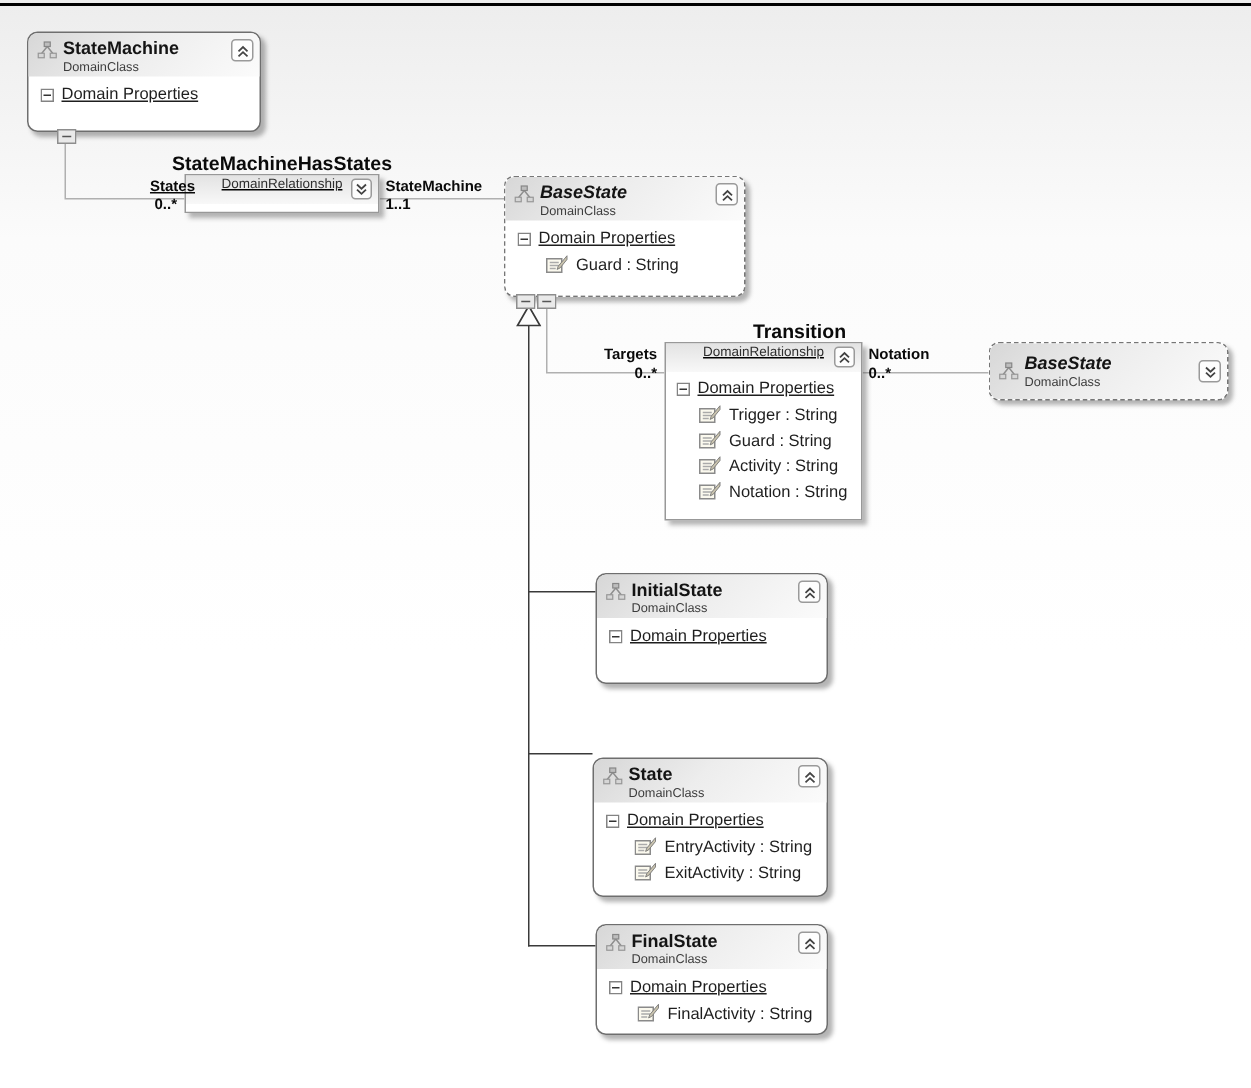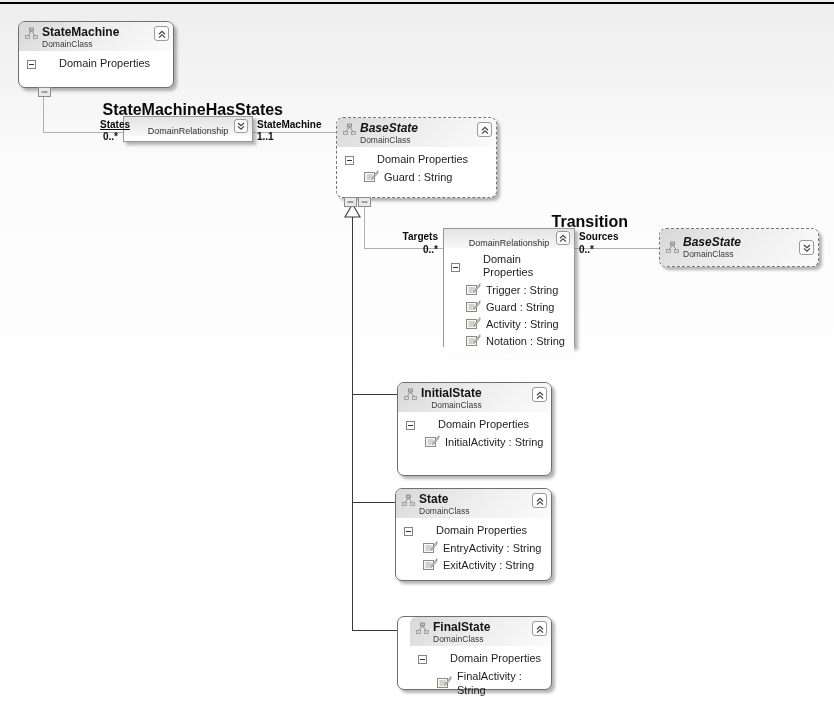--- a/index.html
+++ b/index.html
@@ -25,39 +25,39 @@
   .collapsed .class-header { border-radius:6px; height:100%; align-items:center; padding-top:2px; }
   .titles { margin-left:3px; }
   .class-name { font-size:12px; font-weight:bold; color:#141414; line-height:13px; }
   .abstract-name { font-style:italic; }
   .class-kind { font-size:8.5px; color:#3c3c3c; line-height:10px; }
   .chev { width:15px; height:15px; margin-left:auto; border:1px solid #9a9a9a; border-radius:3px;
           background:#fdfdfd; display:flex; align-items:center; justify-content:center; flex:none; }
   .cicon { width:15px; height:15px; flex:none; margin-top:1px; }
 
   .class-body { padding:4px 3px 3px 3px; }
-  .section-row { display:flex; align-items:center; gap:23px; padding:2px 2px 2px 5px;
-                 font-size:11px; color:#1e1e1e; line-height:13px; }
+  .section-row { display:flex; align-items:center; gap:5px; padding:2px 2px 2px 5px;
+                 font-size:11px; color:#1e1e1e; line-height:13px;text-decoration:underline; }
   .prop-row { display:flex; align-items:center; gap:5px; padding:1.5px 2px 1.5px 24px;
               font-size:11px; color:#1e1e1e; line-height:14px; }
   .rel-prop { padding-left:20px; }
   .micon { width:9px; height:9px; flex:none; }
   .picon { width:15px; height:13px; flex:none; }
 
   
   .rel-box { position:absolute; border:1px solid #989898; background:#fff;
              box-shadow:3px 3px 3px rgba(90,90,90,0.45); }
-  .rel-header { position:relative; height:19px; display:flex; align-items:flex-end; justify-content:center;
-                background:linear-gradient(#e3e3e3,#f8f8f8); }
+  .rel-header { position:relative; height:19px; display:flex; align-items:flex-start; justify-content:center;
+                background:linear-gradient(#e3e3e3,#f8f8f8);text-decoration:underline; }
   .rel-kind { font-size:9px; color:#2e2e2e; }
   .rel-header .chev { position:absolute; right:4px; top:2px; width:14px; height:14px; margin:0; }
   .rel-body { background:#fff; }
 
   
-  .shape-title { position:absolute; font-size:16px; font-weight:bold; color:#0a0a0a; text-align:right; }
+  .shape-title { position:absolute; font-size:13px; font-weight:bold; color:#0a0a0a; text-align:center; }
   .role-label  { position:absolute; font-size:10px; font-weight:bold; color:#0a0a0a; line-height:12px; }
   .r-align { text-align:right; }
 
   .stub { position:absolute; width:13px; height:10px; }
 </style>
 </head>
 <body>
 
 <div class="canvas">
   <div class="topline"></div>
@@ -255,21 +255,21 @@
         <div class="class-kind">DomainClass</div>
       </div>
       <span class="chev">
         <svg width="10" height="10" viewBox="0 0 10 10">
             <path d="M2 2 L5 4.8 L8 2 M2 5.4 L5 8.2 L8 5.4" fill="none" stroke="#444" stroke-width="1.2"></path>
           </svg>
       </span>
     </div>
   </div>
 
-  <div class="shape class-box" style="left:397px; top:382px; width:155px; height:94px;text-align:right;">
+  <div class="shape class-box" style="left:397px; top:382px; width:155px; height:74px;">
     <div class="class-header">
       <span class="cicon">
         <svg width="15" height="15" viewBox="0 0 15 15">
             <path d="M7.5 4 L3.5 9 M7.5 4 L11.5 9 M7.5 4 L7.5 2" stroke="#8f8f8f" stroke-width="1" fill="none"></path>
             <rect x="5.5" y="1" width="4" height="3" fill="#bdbdbd" stroke="#868686" stroke-width="0.8"></rect>
             <rect x="1.5" y="8.5" width="4" height="3" fill="#d6d6d6" stroke="#979797" stroke-width="0.8"></rect>
             <rect x="9.5" y="8.5" width="4" height="3" fill="#d6d6d6" stroke="#979797" stroke-width="0.8"></rect>
           </svg>
       </span>
       <div class="titles">
@@ -285,93 +285,81 @@
     <div class="class-body">
       <div class="section-row">
         <span class="micon">
           <svg width="9" height="9" viewBox="0 0 9 9">
               <rect x="0.5" y="0.5" width="8" height="8" fill="#fff" stroke="#838383"></rect>
               <line x1="2" y1="4.5" x2="7" y2="4.5" stroke="#333"></line>
             </svg>
         </span>
         <span>Domain Properties</span>
       </div>
+    </div>
+  </div>
+
+  <div class="shape class-box" style="left:395px; top:505px; width:157px; height:93px;">
+    <div class="class-header">
+      <span class="cicon">
+        <svg width="15" height="15" viewBox="0 0 15 15">
+            <path d="M7.5 4 L3.5 9 M7.5 4 L11.5 9 M7.5 4 L7.5 2" stroke="#8f8f8f" stroke-width="1" fill="none"></path>
+            <rect x="5.5" y="1" width="4" height="3" fill="#bdbdbd" stroke="#868686" stroke-width="0.8"></rect>
+            <rect x="1.5" y="8.5" width="4" height="3" fill="#d6d6d6" stroke="#979797" stroke-width="0.8"></rect>
+            <rect x="9.5" y="8.5" width="4" height="3" fill="#d6d6d6" stroke="#979797" stroke-width="0.8"></rect>
+          </svg>
+      </span>
+      <div class="titles">
+        <div class="class-name">State</div>
+        <div class="class-kind">DomainClass</div>
+      </div>
+      <span class="chev">
+        <svg width="10" height="10" viewBox="0 0 10 10">
+            <path d="M2 5.2 L5 2.4 L8 5.2 M2 8.6 L5 5.8 L8 8.6" fill="none" stroke="#444" stroke-width="1.2"></path>
+          </svg>
+      </span>
+    </div>
+    <div class="class-body">
+      <div class="section-row">
+        <span class="micon">
+          <svg width="9" height="9" viewBox="0 0 9 9">
+              <rect x="0.5" y="0.5" width="8" height="8" fill="#fff" stroke="#838383"></rect>
+              <line x1="2" y1="4.5" x2="7" y2="4.5" stroke="#333"></line>
+            </svg>
+        </span>
+        <span>Domain Properties</span>
+      </div>
       <div class="prop-row">
         <span class="picon">
           <svg width="15" height="13" viewBox="0 0 15 13">
               <rect x="0.5" y="2.5" width="10" height="9" fill="#fbf9ee" stroke="#8a8a8a"></rect>
               <line x1="2.5" y1="5" x2="8.5" y2="5" stroke="#aaa"></line>
               <line x1="2.5" y1="7" x2="8.5" y2="7" stroke="#aaa"></line>
               <line x1="2.5" y1="9" x2="6.5" y2="9" stroke="#aaa"></line>
               <path d="M14 0.5 L8.2 7.4 L7.4 9.6 L9.4 8.6 L14 3 Z" fill="#c9c3ae" stroke="#777" stroke-width="0.6"></path>
             </svg>
         </span>
-        <span>InitialActivity : String</span>
-      </div>
-    </div>
-  </div>
-
-  <div class="shape class-box" style="left:395px; top:488px; width:157px; height:93px;">
-    <div class="class-header">
-      <span class="cicon">
-        <svg width="15" height="15" viewBox="0 0 15 15">
-            <path d="M7.5 4 L3.5 9 M7.5 4 L11.5 9 M7.5 4 L7.5 2" stroke="#8f8f8f" stroke-width="1" fill="none"></path>
-            <rect x="5.5" y="1" width="4" height="3" fill="#bdbdbd" stroke="#868686" stroke-width="0.8"></rect>
-            <rect x="1.5" y="8.5" width="4" height="3" fill="#d6d6d6" stroke="#979797" stroke-width="0.8"></rect>
-            <rect x="9.5" y="8.5" width="4" height="3" fill="#d6d6d6" stroke="#979797" stroke-width="0.8"></rect>
-          </svg>
-      </span>
-      <div class="titles">
-        <div class="class-name">State</div>
-        <div class="class-kind">DomainClass</div>
-      </div>
-      <span class="chev">
-        <svg width="10" height="10" viewBox="0 0 10 10">
-            <path d="M2 5.2 L5 2.4 L8 5.2 M2 8.6 L5 5.8 L8 8.6" fill="none" stroke="#444" stroke-width="1.2"></path>
-          </svg>
-      </span>
-    </div>
-    <div class="class-body">
-      <div class="section-row">
-        <span class="micon">
-          <svg width="9" height="9" viewBox="0 0 9 9">
-              <rect x="0.5" y="0.5" width="8" height="8" fill="#fff" stroke="#838383"></rect>
-              <line x1="2" y1="4.5" x2="7" y2="4.5" stroke="#333"></line>
-            </svg>
-        </span>
-        <span>Domain Properties</span>
+        <span>EntryActivity : String</span>
       </div>
       <div class="prop-row">
         <span class="picon">
           <svg width="15" height="13" viewBox="0 0 15 13">
               <rect x="0.5" y="2.5" width="10" height="9" fill="#fbf9ee" stroke="#8a8a8a"></rect>
               <line x1="2.5" y1="5" x2="8.5" y2="5" stroke="#aaa"></line>
               <line x1="2.5" y1="7" x2="8.5" y2="7" stroke="#aaa"></line>
               <line x1="2.5" y1="9" x2="6.5" y2="9" stroke="#aaa"></line>
               <path d="M14 0.5 L8.2 7.4 L7.4 9.6 L9.4 8.6 L14 3 Z" fill="#c9c3ae" stroke="#777" stroke-width="0.6"></path>
             </svg>
         </span>
-        <span>EntryActivity : String</span>
-      </div>
-      <div class="prop-row">
-        <span class="picon">
-          <svg width="15" height="13" viewBox="0 0 15 13">
-              <rect x="0.5" y="2.5" width="10" height="9" fill="#fbf9ee" stroke="#8a8a8a"></rect>
-              <line x1="2.5" y1="5" x2="8.5" y2="5" stroke="#aaa"></line>
-              <line x1="2.5" y1="7" x2="8.5" y2="7" stroke="#aaa"></line>
-              <line x1="2.5" y1="9" x2="6.5" y2="9" stroke="#aaa"></line>
-              <path d="M14 0.5 L8.2 7.4 L7.4 9.6 L9.4 8.6 L14 3 Z" fill="#c9c3ae" stroke="#777" stroke-width="0.6"></path>
-            </svg>
-        </span>
         <span>ExitActivity : String</span>
       </div>
     </div>
   </div>
 
-  <div class="shape class-box" style="left:397px; top:616px; width:155px; height:74px;padding-left:12px;">
+  <div class="shape class-box" style="left:397px; top:616px; width:155px; height:74px;">
     <div class="class-header">
       <span class="cicon">
         <svg width="15" height="15" viewBox="0 0 15 15">
             <path d="M7.5 4 L3.5 9 M7.5 4 L11.5 9 M7.5 4 L7.5 2" stroke="#8f8f8f" stroke-width="1" fill="none"></path>
             <rect x="5.5" y="1" width="4" height="3" fill="#bdbdbd" stroke="#868686" stroke-width="0.8"></rect>
             <rect x="1.5" y="8.5" width="4" height="3" fill="#d6d6d6" stroke="#979797" stroke-width="0.8"></rect>
             <rect x="9.5" y="8.5" width="4" height="3" fill="#d6d6d6" stroke="#979797" stroke-width="0.8"></rect>
           </svg>
       </span>
       <div class="titles">
@@ -431,15 +419,15 @@
   <div class="shape-title" style="left:93px; top:101px; width:190px;">StateMachineHasStates</div>
   <div class="shape-title" style="left:438px; top:213px; width:190px;">Transition</div>
 
   <div class="role-label r-align" style="left:52px; top:119px; width:78px;text-decoration:underline;">States</div>
   <div class="role-label r-align" style="left:40px; top:131px; width:78px;">0..*</div>
   <div class="role-label" style="left:257px; top:119px;">StateMachine</div>
   <div class="role-label" style="left:257px; top:131px;">1..1</div>
 
   <div class="role-label r-align" style="left:360px; top:231px; width:78px;">Targets</div>
   <div class="role-label r-align" style="left:360px; top:244px; width:78px;">0..*</div>
-  <div class="role-label" style="left:579px; top:231px;">Sources</div>
+  <div class="role-label" style="left:579px; top:231px;">Notation</div>
   <div class="role-label" style="left:579px; top:244px;">0..*</div>
 </div>
 
 </body></html>

